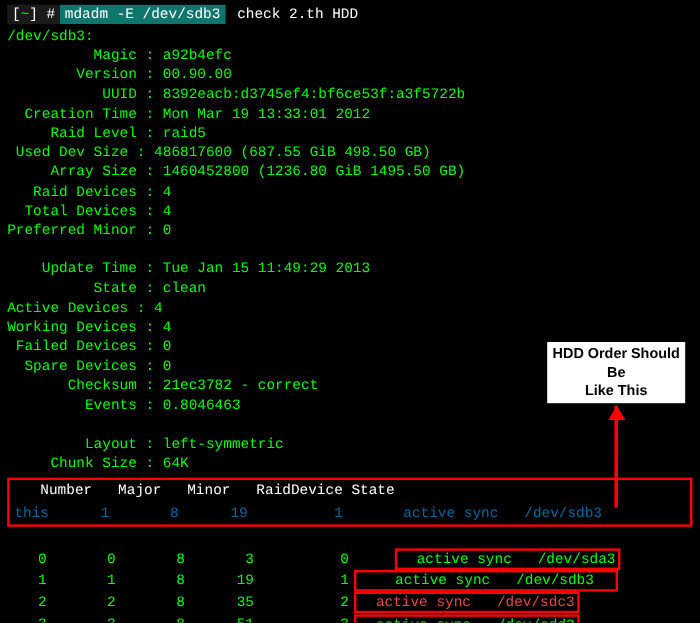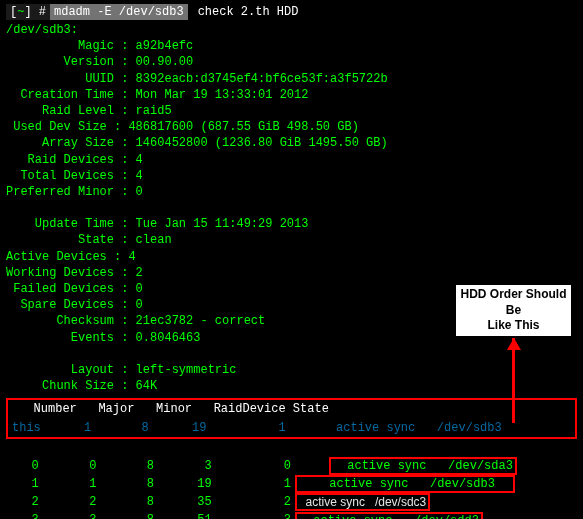--- a/index.html
+++ b/index.html
@@ -42,21 +42,21 @@
 
     .prompt-tilde {
       color: #00ff00;
     }
 
     .prompt-hash {
       color: #fff;
     }
 
     .cmd-text {
-      background: #737373;
+      background: #0f766e;
       color: #fff;
       padding: 1px 4px;
       font-size: 12px;
       white-space: nowrap;
     }
 
     .comment {
       color: #fff;
       margin-left: 10px;
       font-size: 12px;
@@ -98,21 +98,21 @@
     <div class="output-line">     Raid Level : raid5</div>
     <div class="output-line"> Used Dev Size : 486817600 (687.55 GiB 498.50 GB)</div>
     <div class="output-line">     Array Size : 1460452800 (1236.80 GiB 1495.50 GB)</div>
     <div class="output-line">   Raid Devices : 4</div>
     <div class="output-line">  Total Devices : 4</div>
     <div class="output-line">Preferred Minor : 0</div>
     <div class="output-line"> </div>
     <div class="output-line">    Update Time : Tue Jan 15 11:49:29 2013</div>
     <div class="output-line">          State : clean</div>
     <div class="output-line">Active Devices : 4</div>
-    <div class="output-line">Working Devices : 2</div>
+    <div class="output-line">Working Devices : 4</div>
     <div class="output-line"> Failed Devices : 0</div>
     <div class="output-line">  Spare Devices : 0</div>
     <div class="output-line">       Checksum : 21ec3782 - correct</div>
     <div class="output-line">         Events : 0.8046463</div>
     <div class="output-line"> </div>
     <div class="output-line">         Layout : left-symmetric</div>
     <div class="output-line">     Chunk Size : 64K</div>
   </div>
 
   <div class="table-section">
@@ -131,21 +131,21 @@
       <span style="border: 2px solid red; color:#00ff00; font-size:12px; font-family:'Courier New',monospace; padding: 0 2px; white-space:pre;">  active sync   /dev/sda3</span>
     </div>
 
     <div style="display:flex; align-items:center; font-size:12px; font-family:'Courier New',monospace;">
       <span class="output-line" style="padding: 1px 4px;">   1       1       8      19          1</span>
       <span style="border: 2px solid red; color:#00ff00; font-size:12px; font-family:'Courier New',monospace; padding: 0 18px; white-space:pre;">  active sync   /dev/sdb3</span>
     </div>
 
     <div style="display:flex; align-items:center; font-size:12px; font-family:'Courier New',monospace;">
       <span class="output-line" style="padding: 1px 4px;">   2       2       8      35          2</span>
-      <span style="border: 2px solid red; color:#e5e5e5; font-size:12px; font-family:Liberation Sans, sans-serif; padding: 0 2px; white-space:pre;">  active sync   /dev/sdc3</span>
+      <span style="border: 2px solid red; color:#ef4444; font-size:12px; font-family:Liberation Mono, monospace; padding: 0 2px; white-space:pre;">  active sync   /dev/sdc3</span>
     </div>
 
     <div style="display:flex; align-items:center; font-size:12px; font-family:'Courier New',monospace;">
       <span class="output-line" style="padding: 1px 4px;">   3       3       8      51          3</span>
       <span style="border: 2px solid red; color:#00ff00; font-size:12px; font-family:'Courier New',monospace; padding: 0 2px; white-space:pre;">  active sync   /dev/sdd3</span>
     </div>
   </div>
 
   <div style="position:absolute; right:12px; top:285px; width:115px; text-align:center;">
     <div style="color:#000; background:#fff; font-family:Arial,sans-serif; font-size:12px; font-weight:bold; line-height:1.3; padding:2px 4px;">HDD Order Should Be<br>Like This</div>

